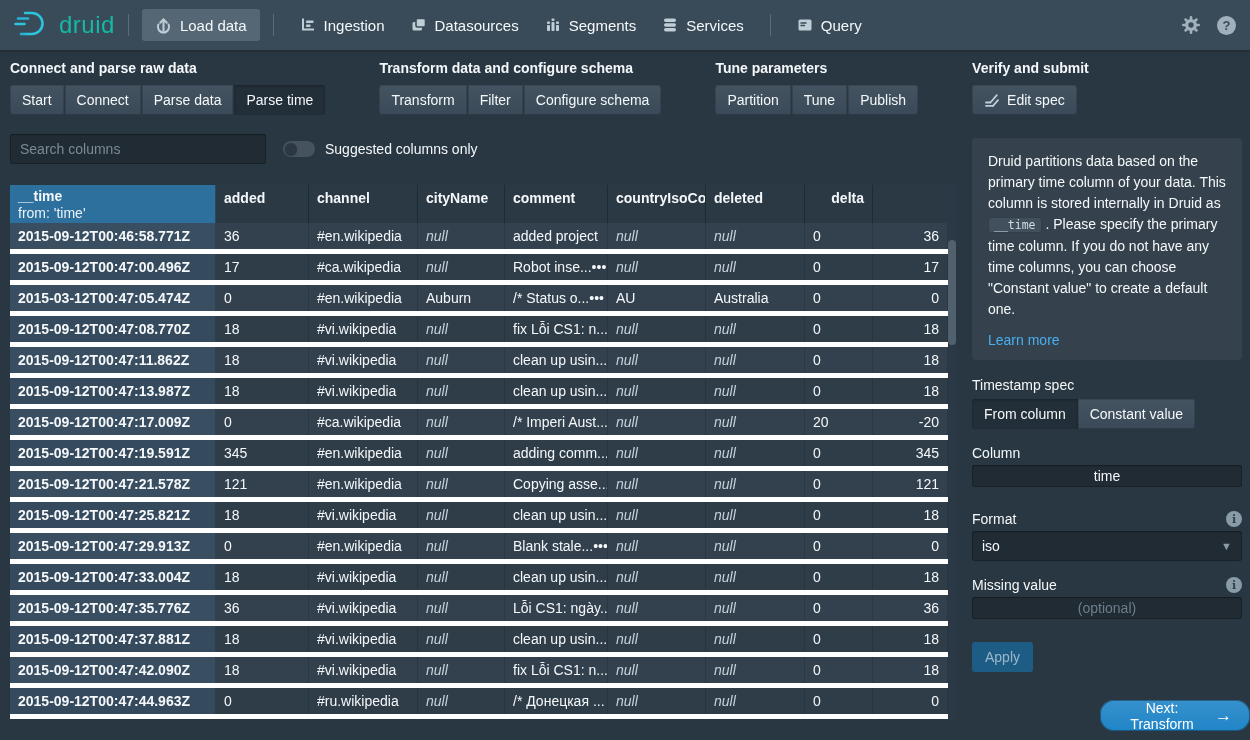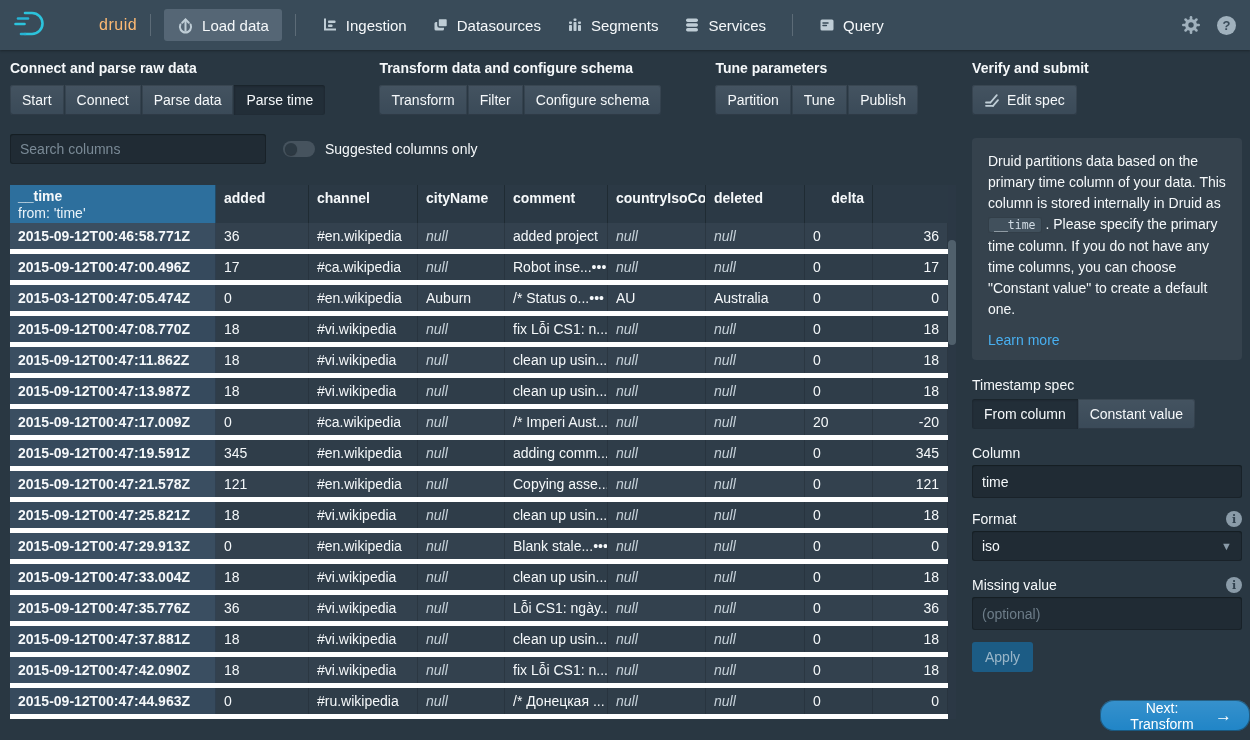--- a/index.html
+++ b/index.html
@@ -9,21 +9,21 @@
     background:#293742; color:#f5f8fa;
     font-family:"Liberation Sans", sans-serif; font-size:14px;
   }
   
   .navbar {
     position:absolute; top:0; left:0; width:1250px; height:50px;
     background:#394b59; box-shadow:0 1px 2px rgba(16,22,26,.5);
     display:flex; align-items:center; padding:0 14px; z-index:5;
   }
   .brand { display:flex; align-items:center; gap:9px; }
-  .brand-name { font-size:16px; color:#fdba74; letter-spacing:.5px;margin-left:40px; }
+  .brand-name { font-size:24px; color:#14b8a6; letter-spacing:.5px; }
   .nav-divider { width:1px; height:22px; background:rgba(255,255,255,.18); margin:0 13px; }
   .nav-item {
     display:flex; align-items:center; gap:8px; height:32px; padding:0 13px;
     border-radius:3px; color:#f5f8fa; font-size:15px; cursor:pointer; white-space:nowrap;
   }
   .nav-item.active { background:rgba(138,155,168,.35); }
   .nav-item .nicon { display:flex; align-items:center; }
   .nav-right { margin-left:auto; display:flex; align-items:center; gap:16px; }
   .round-help { width:19px; height:19px; border-radius:50%; background:#a0b1bd; color:#394b59;
     font-weight:bold; font-size:13px; display:flex; align-items:center; justify-content:center; }
@@ -91,24 +91,24 @@
     background:#41505c; color:#d2dce4; border-radius:3px; padding:1px 6px;
     box-shadow:inset 0 0 0 1px rgba(16,22,26,.3);
   }
   .learn-more { display:inline-block; margin-top:10px; color:#48aff0; cursor:pointer; text-decoration:none; }
   .panel-label { position:absolute; left:972px; font-size:14px; color:#f5f8fa; }
   .seg { position:absolute; top:399px; left:972px; display:flex; }
   .seg .btn { font-size:14px; }
   .seg .btn:first-child { border-radius:3px 0 0 3px; }
   .seg .btn:last-child { border-radius:0 3px 3px 0; }
   .field-input {
-    position:absolute; left:972px; width:270px; height:33px;
+    position:absolute; left:972px; width:270px; height:22px;
     background:rgba(16,22,26,.35); border:none; border-radius:3px;
     box-shadow:inset 0 0 0 1px rgba(16,22,26,.4), inset 0 1px 1px rgba(16,22,26,.4);
-    color:#f5f8fa; padding:0 10px; font-size:14px; font-family:inherit; outline:none;
+    color:#f5f8fa; padding:0 10px; font-size:14px; font-family:inherit; outline:none;text-align:center;
   }
   .field-input::placeholder { color:#6d7d89; }
   .select-box {
     position:absolute; left:972px; width:270px; height:30px; border-radius:3px;
     background:rgba(16,22,26,.35);
     box-shadow:inset 0 0 0 1px rgba(16,22,26,.4), inset 0 1px 1px rgba(16,22,26,.4);
     display:flex; align-items:center; justify-content:space-between; padding:0 10px; cursor:pointer;
   }
   .select-box .caret { color:#8a9ba8; font-size:11px; }
   .info-icon {

